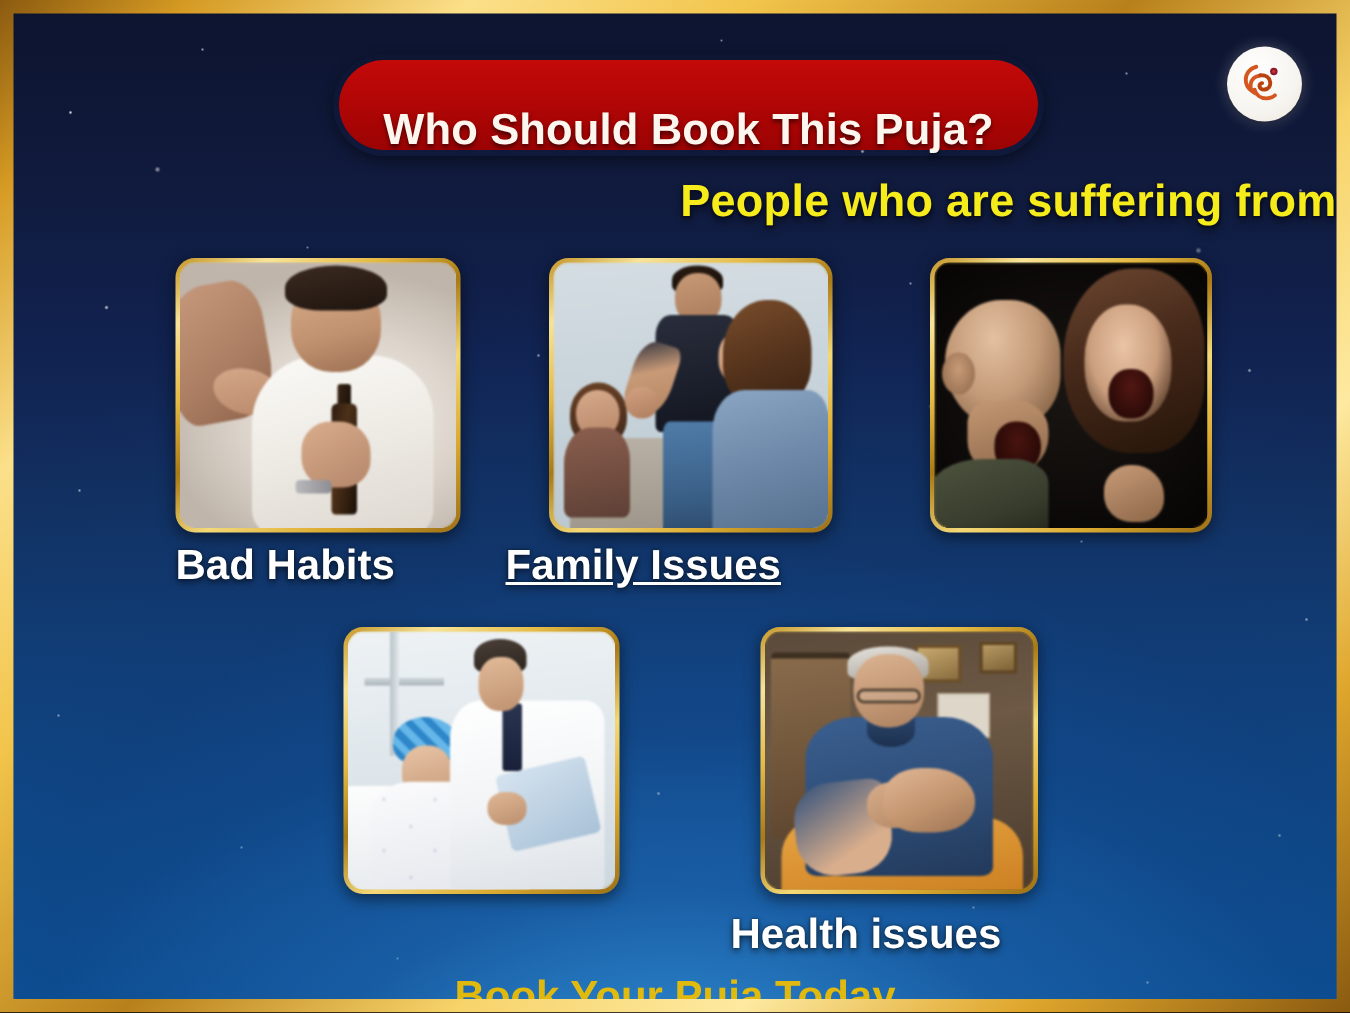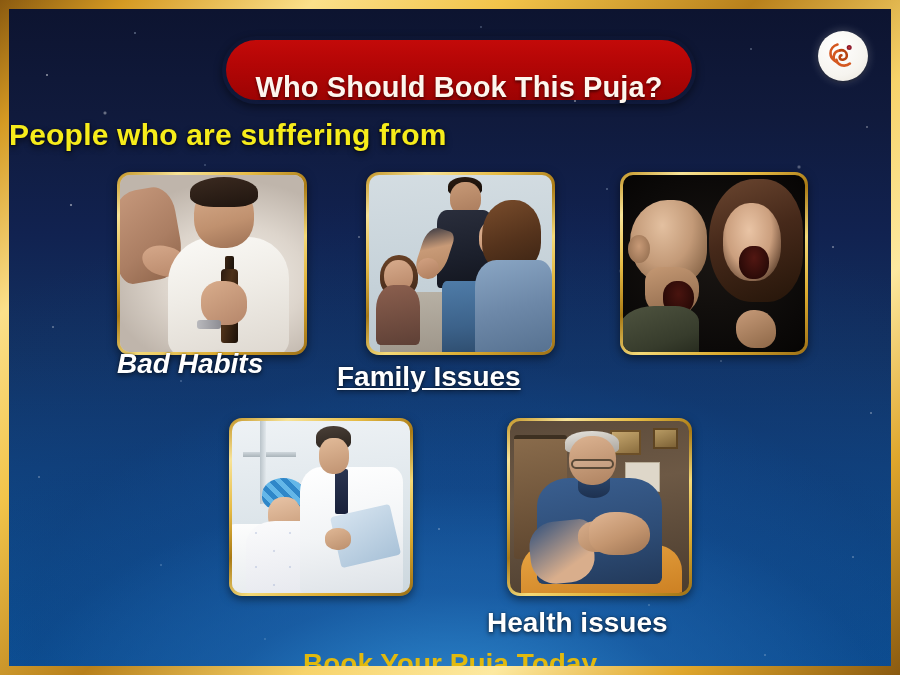--- a/index.html
+++ b/index.html
@@ -152,21 +152,21 @@
     text-shadow: 0 2px 3px rgba(0,0,0,.55);
     margin-top: 35px;
   }
 
   
   #subtitle {
     position: absolute;
     left: 0;
     top: 109px;
     width: 100%;
-    text-align: left;
+    text-align: right;
     color: #f6ec1b;
     font-size: 30px;
     font-weight: 700;
     letter-spacing: .2px;
     text-shadow:
       0 0 2px rgba(20,20,40,.95),
       1px 1px 0 rgba(10,14,34,.9),
       -1px 1px 0 rgba(10,14,34,.9),
       0 3px 6px rgba(0,0,0,.6);
   }
@@ -198,21 +198,21 @@
     text-shadow: 0 2px 5px rgba(0,0,0,.6), 0 0 2px rgba(0,0,0,.5);
   }
 
   
   #card-bad-habits   { left: 108px; top: 163px; width: 190px; height: 183px; }
   #card-family       { left: 357px; top: 163px; width: 189px; height: 183px; }
   #card-love-life    { left: 611px; top: 163px; width: 188px; height: 183px; }
   #card-chronic      { left: 220px; top: 409px; width: 184px; height: 178px; }
   #card-health       { left: 498px; top: 409px; width: 185px; height: 178px; }
 
-  #label-bad-habits  { left: 108px;  top: 339px; font-style: italic; }
+  #label-bad-habits  { left: 108px;  top: 352px; }
   #label-family      { left: 328px;  top: 352px; text-decoration: underline; }
   #label-love-life   { left: 578px;  top: 352px; }
   #label-chronic     { left: 162px;  top: 598px; }
   #label-health      { left: 478px;  top: 598px; }
 
   
   #bottom-sliver {
     position: absolute;
     left: 0;
     bottom: -14px;

